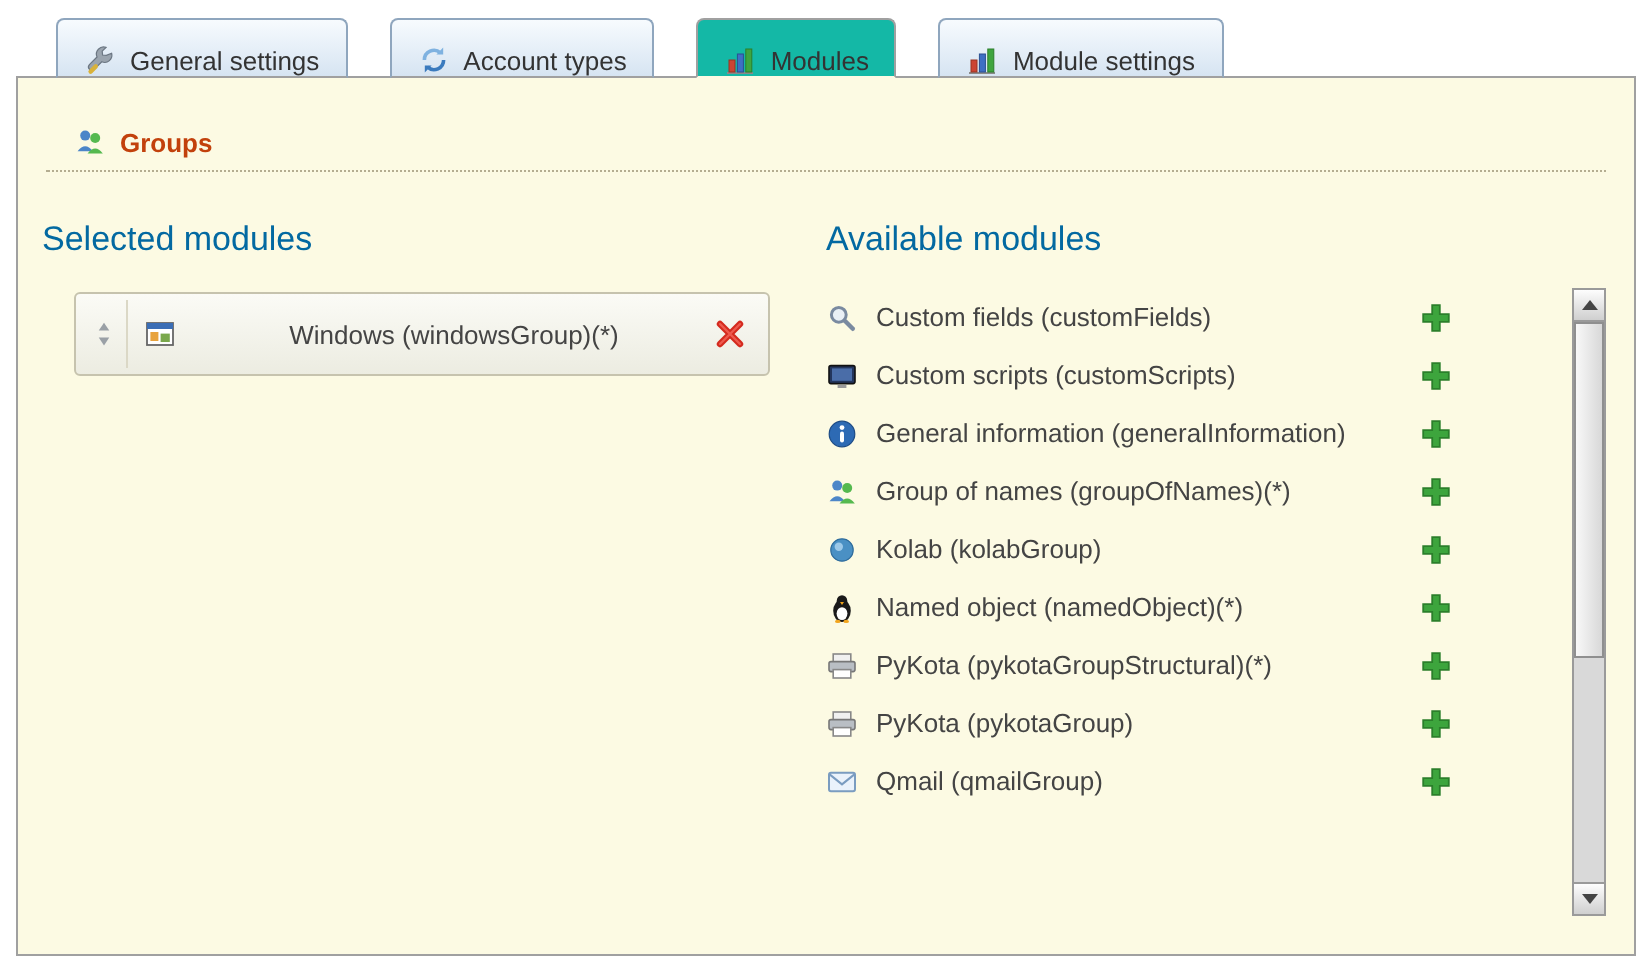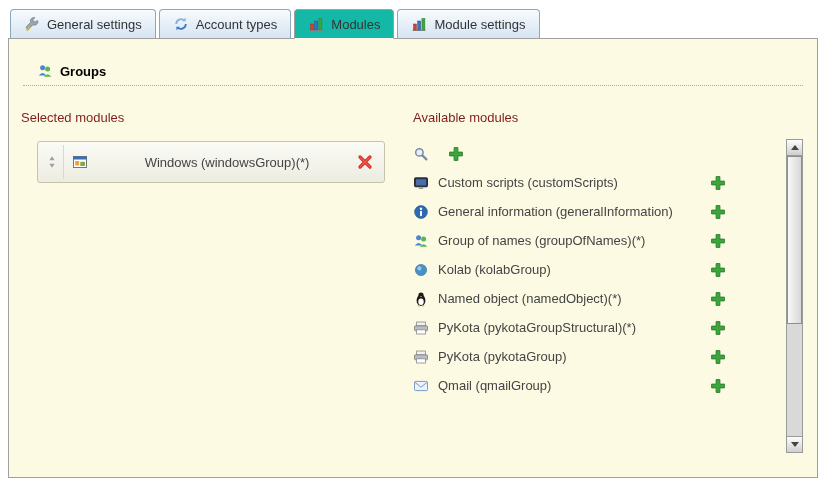--- a/index.html
+++ b/index.html
@@ -7,47 +7,48 @@
     width:826px; height:481px; overflow:hidden;
     background:#ffffff;
     font-family:"Liberation Sans", sans-serif;
     color:#333;
     -webkit-font-smoothing:antialiased;
   }
   
   .tabbar { display:flex; gap:3px; padding:8px 0 0 10px; position:relative; z-index:2; }
   .tab {
     box-sizing:border-box; height:30px; position:relative; top:1px;
-    display:flex; align-items:center; gap:7px; padding:0 13px;
+    display:flex; align-items:flex-end; gap:7px; padding:0 13px;
     font-size:13px; color:#333; cursor:pointer;
     background:linear-gradient(#F7FBFE,#D6E4F2);
     border:1px solid #8FA6BE; border-bottom:1px solid #A0A0A0;
     border-radius:4px 4px 0 0;
+    margin-left:18px;
   }
   .tab.active {
     background:#14b8a6;
     border-color:#A0A0A0; border-bottom:1px solid #FCFAE3;
   }
   .ic16 { width:16px; height:16px; flex:0 0 16px; }
   .ic14 { width:14px; height:14px; flex:0 0 14px; }
   
   .panel {
     position:relative; z-index:1; box-sizing:border-box;
     margin:0 8px; height:440px;
     background:#FCFAE3; border:1px solid #A0A0A0;
     padding:16px 12px 0 12px;
   }
   .section-header { display:flex; align-items:center; gap:7px; margin:8px 0 0 16px;
-    font-size:13px; font-weight:bold; color:#000000; }
+    font-size:13px; font-weight:bold; color:#c2410c; }
   .dotted { margin:6px 2px 0 2px; border-bottom:1px dotted #B4AD91; height:0; }
   
   .columns { display:flex; margin-top:24px; }
   .col-left { width:392px; }
   .col-right { flex:1; }
-  .col-heading { font-size:13px; color:#7f1d1d; }
+  .col-heading { font-size:17px; color:#0369a1; }
   
   .selected-box {
     box-sizing:border-box; margin:16px 0 0 16px; width:348px;
     background:linear-gradient(#FBFBF6,#ECECE1);
     border:1px solid #C6C3AE; border-radius:3px; padding:3px;text-align:center;
   }
   .selected-row { display:flex; align-items:center; height:34px; }
   .drag-handle { width:22px; display:flex; justify-content:center; align-items:center;
     cursor:grab; align-self:stretch; border-right:1px solid #DBD8C6; }
   .selected-row .label { flex:1; margin-left:9px; font-size:13px; color:#444; }
@@ -219,20 +220,21 @@
 
       <div class="avail-area">
         <div class="avail-list">
 
           <div class="mod-row">
             <span class="icon">
                 <svg class="ic16">
                   <use href="#i-magnifier"></use>
                 </svg>
               </span>
+            <span class="label">Custom fields (customFields)</span>
             <span class="add-btn">
                 <svg class="ic16">
                   <use href="#i-plus"></use>
                 </svg>
               </span>
           </div>
 
           <div class="mod-row">
             <span class="icon">
                 <svg class="ic16">

